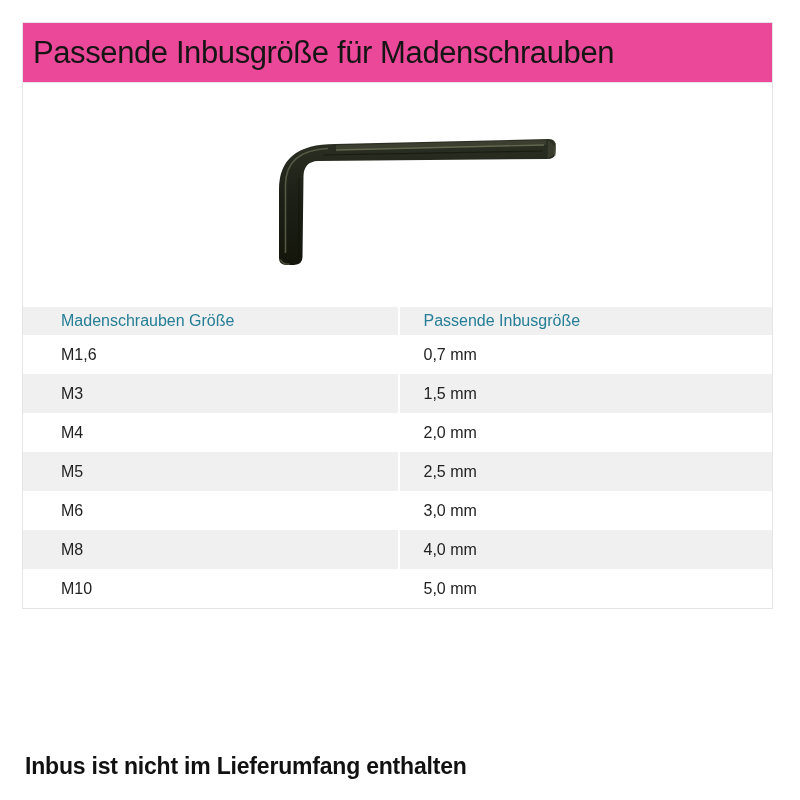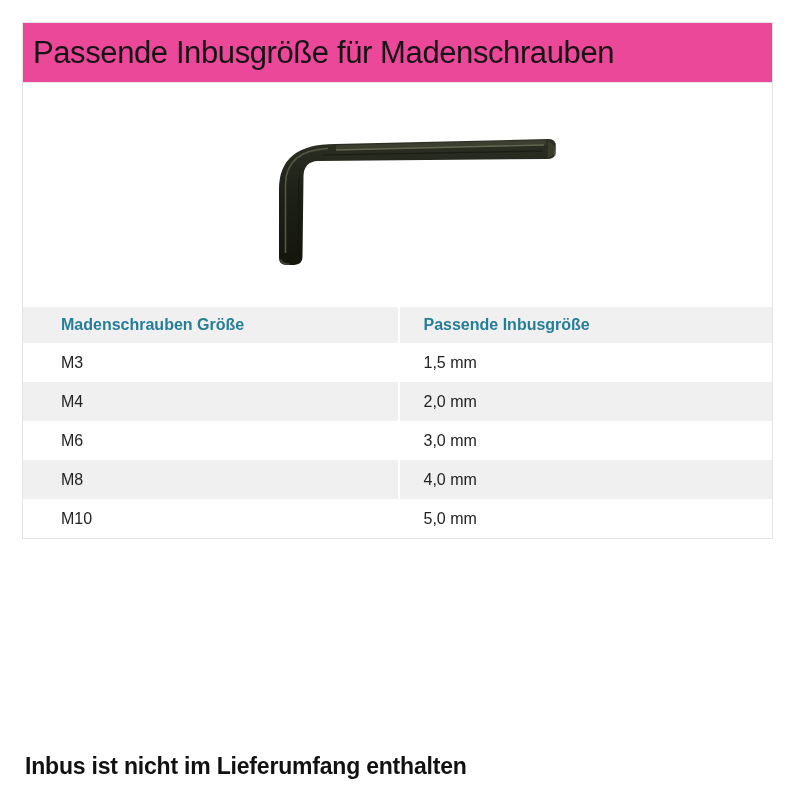--- a/index.html
+++ b/index.html
@@ -40,24 +40,23 @@
     border-collapse:separate;border-spacing:0;
     table-layout:fixed;
   }
   .size-table th,.size-table td{
     text-align:left;vertical-align:middle;
     padding:0 0 0 38px;
     font-size:16px;font-weight:400;
     white-space:nowrap;overflow:hidden;
   }
   .size-table th{
-    height:36px;
+    height:28px;
     background:var(--row-alt);
     color:var(--accent);
-    font-weight:bold;
   }
   .size-table td{
     height:39px;
     color:#222222;
   }
   .size-table th:nth-child(2),
   .size-table td:nth-child(2){
     border-left:2px solid #ffffff;
     padding-left:24px;
   }
@@ -121,26 +120,34 @@
 
   <table class="size-table">
     <thead>
       <tr>
         <th>Madenschrauben Größe</th>
         <th>Passende Inbusgröße</th>
       </tr>
     </thead>
     <tbody>
         <tr>
+          <td>M1,6</td>
+          <td>0,7 mm</td>
+        </tr>
+        <tr>
           <td>M3</td>
           <td>1,5 mm</td>
         </tr>
         <tr>
           <td>M4</td>
           <td>2,0 mm</td>
+        </tr>
+        <tr>
+          <td>M5</td>
+          <td>2,5 mm</td>
         </tr>
         <tr>
           <td>M6</td>
           <td>3,0 mm</td>
         </tr>
         <tr>
           <td>M8</td>
           <td>4,0 mm</td>
         </tr>
         <tr>

